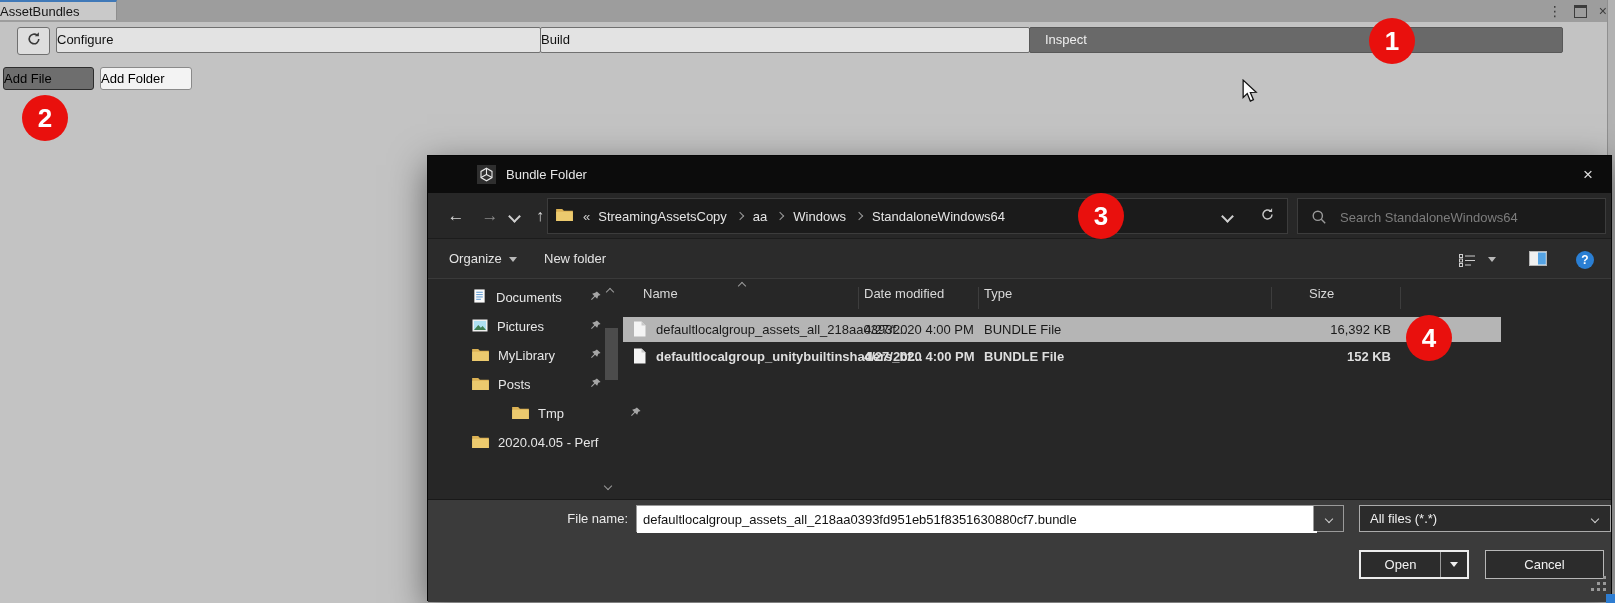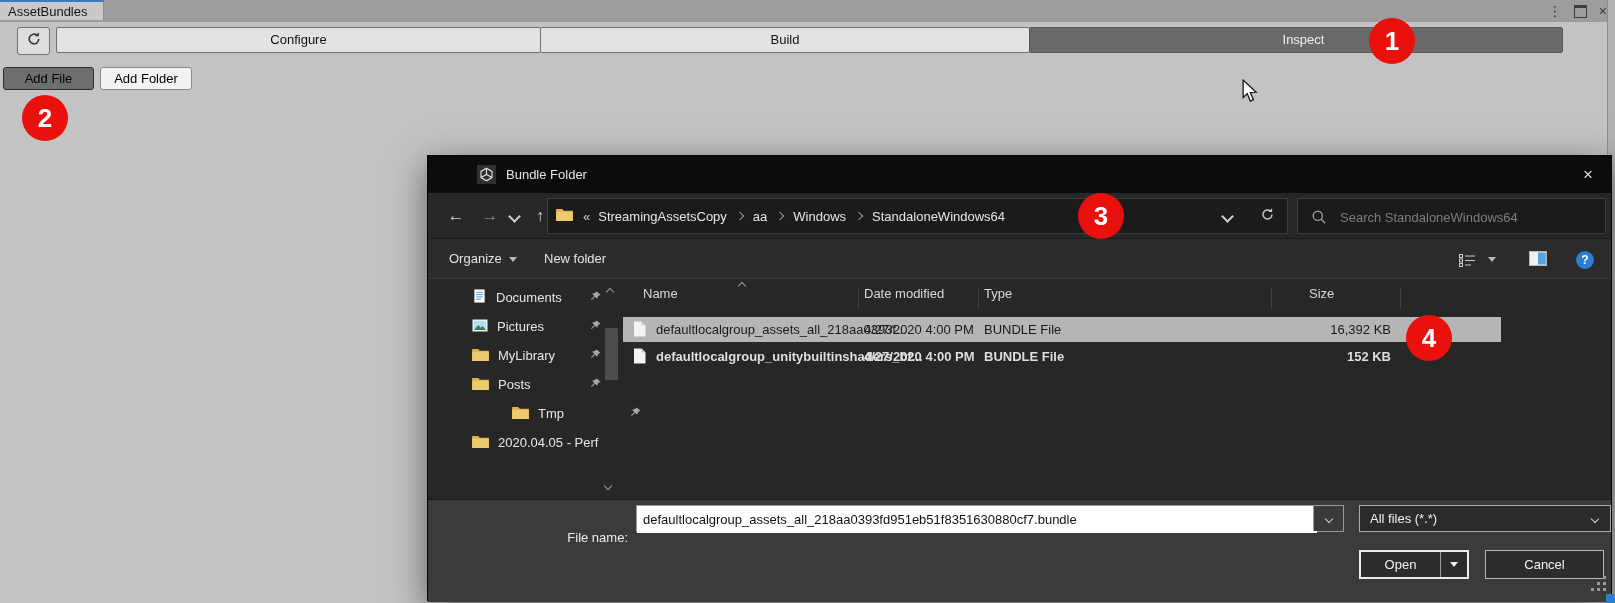--- a/index.html
+++ b/index.html
@@ -2,28 +2,28 @@
 <html><head>
 <meta charset="utf-8">
 <style>
   html,body{margin:0;padding:0;}
   body{width:1615px;height:603px;position:relative;overflow:hidden;
        background:#c3c3c3;font-family:"Liberation Sans",sans-serif;
        -webkit-font-smoothing:antialiased;}
   .abs{position:absolute;}
   
   .top-strip{left:0;top:0;width:1615px;height:22px;background:#9d9d9d;}
-  .unity-tab{left:0;top:0;width:104px;height:20px;background:#c9c9c9;
+  .unity-tab{left:0;top:0;width:117px;height:20px;background:#c9c9c9;
              border-top:2px solid #4079b8;border-right:1px solid #8e8e8e;
-             font-size:13px;color:#141414;line-height:20px;padding-left:8px;box-sizing:border-box;}
+             font-size:13px;color:#141414;line-height:20px;padding-left:0;box-sizing:border-box;}
   .win-controls{right:8px;top:0;height:22px;display:flex;align-items:center;gap:12px;color:#3c3c3c;}
   .wc-glyph{font-size:14px;line-height:22px;}
   .wc-max{width:11px;height:9px;border:1.5px solid #3c3c3c;border-top-width:3px;}
   .right-strip{left:1607px;top:0;width:8px;height:603px;background:#b2b2b2;border-left:1px solid #8f8f8f;}
-  .u-btn{box-sizing:border-box;font-size:13px;text-align:center;}
+  .u-btn{box-sizing:border-box;font-size:13px;}
   .refresh-btn{left:17px;top:27px;width:31px;height:26px;background:#dedede;
                border:1px solid #707070;border-radius:3px;display:flex;align-items:center;justify-content:center;}
   .seg{top:27px;height:26px;background:#e3e3e3;border:1px solid #707070;color:#111;
        line-height:24px;border-radius:2px;}
   .seg-configure{left:56px;width:485px;}
   .seg-build{left:540px;width:490px;}
   .seg-inspect{left:1029px;width:534px;background:#696969;border-color:#585858;color:#efefef;padding-left:15px;}
   .add-file{left:3px;top:67px;width:91px;height:23px;background:#6e6e6e;border:1px solid #2d2d2d;
             border-radius:3px;color:#000;line-height:21px;}
   .add-folder{left:100px;top:67px;width:92px;height:23px;background:#f3f3f3;border:1px solid #8a8a8a;
@@ -62,21 +62,21 @@
   .files{left:195px;top:125px;width:780px;height:218px;}
   .colhead{top:5px;font-size:13px;color:#d9d9d9;}
   .head-sep{top:6px;width:1px;height:22px;background:#3d3d3d;}
   .frow{left:0;width:878px;height:25px;font-size:13px;}
   .frow .cell{position:absolute;top:0;line-height:25px;white-space:nowrap;}
   .row-sel{background:#b5b5b5;color:#1a1a1a;}
   .row-norm{color:#dedede;font-weight:bold;}
   .cell-size{left:590px;width:178px;text-align:right;}
   
   .bottombar{left:0;top:343px;width:100%;height:103px;background:#3b3b3b;border-top:1px solid #191919;box-sizing:border-box;}
-  .fn-label{left:96px;top:368px;width:104px;text-align:right;font-size:13px;color:#ebebeb;line-height:27px;}
+  .fn-label{left:96px;top:349px;width:104px;text-align:right;font-size:13px;color:#ebebeb;line-height:27px;}
   .fn-combo{left:208px;top:349px;width:708px;height:27px;border:1px solid #9a9a9a;background:#fff;box-sizing:border-box;}
   .fn-combo input{position:absolute;left:0;top:0;width:672px;height:25px;border:none;outline:none;background:#fff;
                   color:#111;font-size:13px;padding-left:6px;font-family:"Liberation Sans",sans-serif;}
   .fn-arrow{position:absolute;right:0;top:0;width:30px;height:25px;background:#3a3a3a;border-left:1px solid #9a9a9a;
             display:flex;align-items:center;justify-content:center;box-sizing:border-box;}
   .ft-combo{left:931px;top:349px;width:252px;height:27px;background:#2b2b2b;border:1px solid #ababab;
             box-sizing:border-box;font-size:13px;color:#f0f0f0;line-height:25px;padding-left:10px;}
   .open-btn{left:931px;top:394px;width:110px;height:29px;background:#2c2c2c;border:2px solid #ececec;
             box-sizing:border-box;display:flex;color:#f2f2f2;font-size:13px;}
   .open-main{flex:1;display:flex;align-items:center;justify-content:center;}

